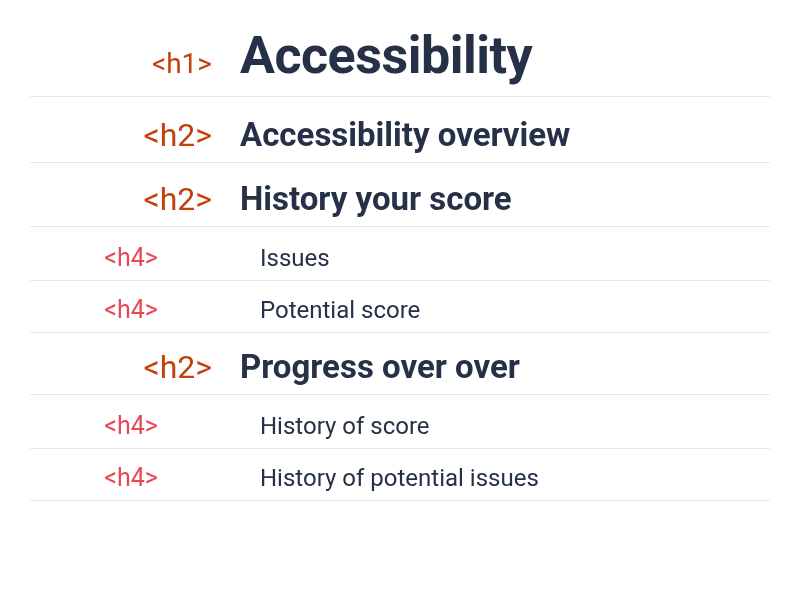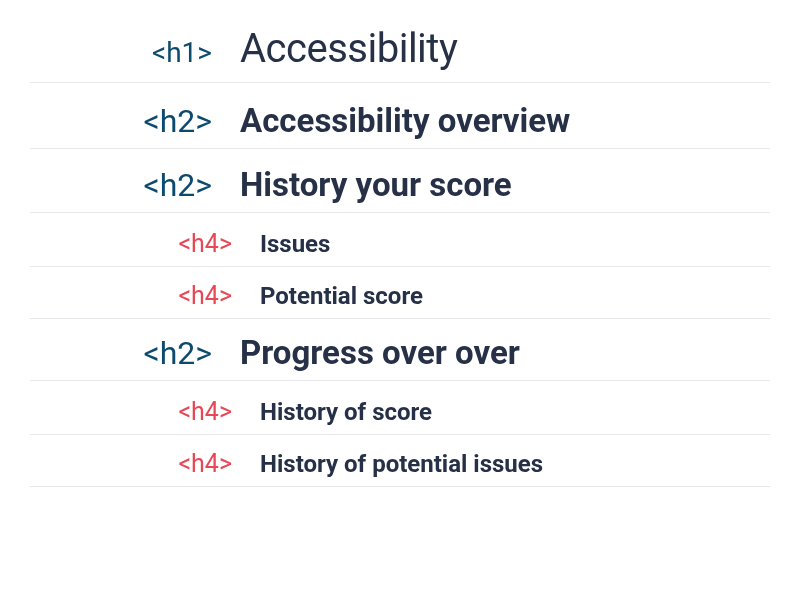--- a/index.html
+++ b/index.html
@@ -31,56 +31,57 @@
       padding-bottom: 8px;
       padding-top: 4px;
       margin-bottom: 12px;
     }
     .row.h4-row {
       padding-bottom: 8px;
       padding-top: 4px;
       margin-bottom: 10px;
     }
     .tag {
-      color: #0c4a6e;
+      color: #c2410c;
       font-size: 28px;
       font-weight: 400;
       width: 210px;
       text-align: right;
       padding-right: 28px;
       flex-shrink: 0;
     }
     .tag.h2 {
       font-size: 32px;
     }
     .tag.h4 {
       color: #e74856;
       font-size: 25px;
     }
     .content {
       color: #263147;
     }
     .content.h1 {
-      font-size: 40px;
-      font-weight: 400;
+      font-size: 52px;
+      font-weight: 700;
       letter-spacing: -0.5px;
     }
     .content.h2 {
       font-size: 33px;
       font-weight: 700;
     }
     .content.h4 {
       font-size: 24px;
-      font-weight: 700;
+      font-weight: 400;
     }
     .indent-1 .tag {
       width: 210px;
     }
     .indent-2 .tag {
       width: 230px;
+      text-align: center;
     }
   </style>
 </head>
 <body>
 
 <div class="row h1-row">
   <span class="tag">&lt;h1&gt;</span>
   <span class="content h1">Accessibility</span>
 </div>
 

